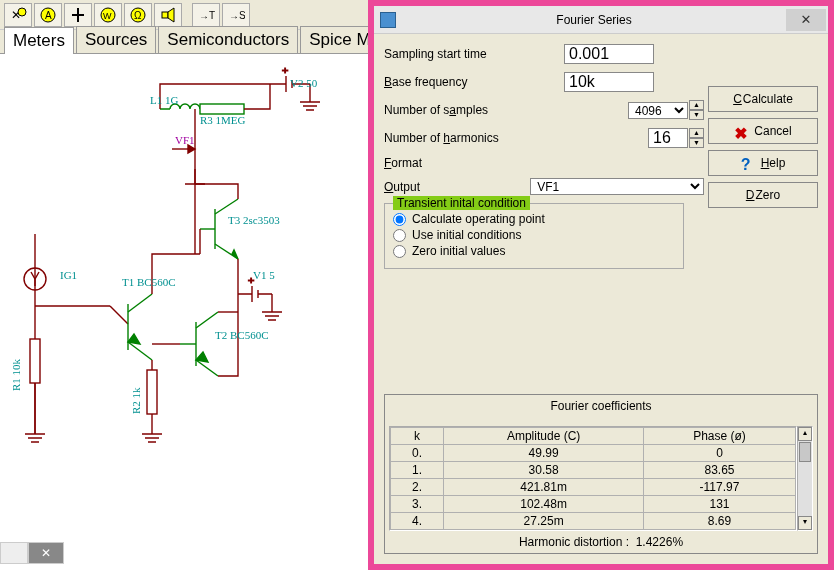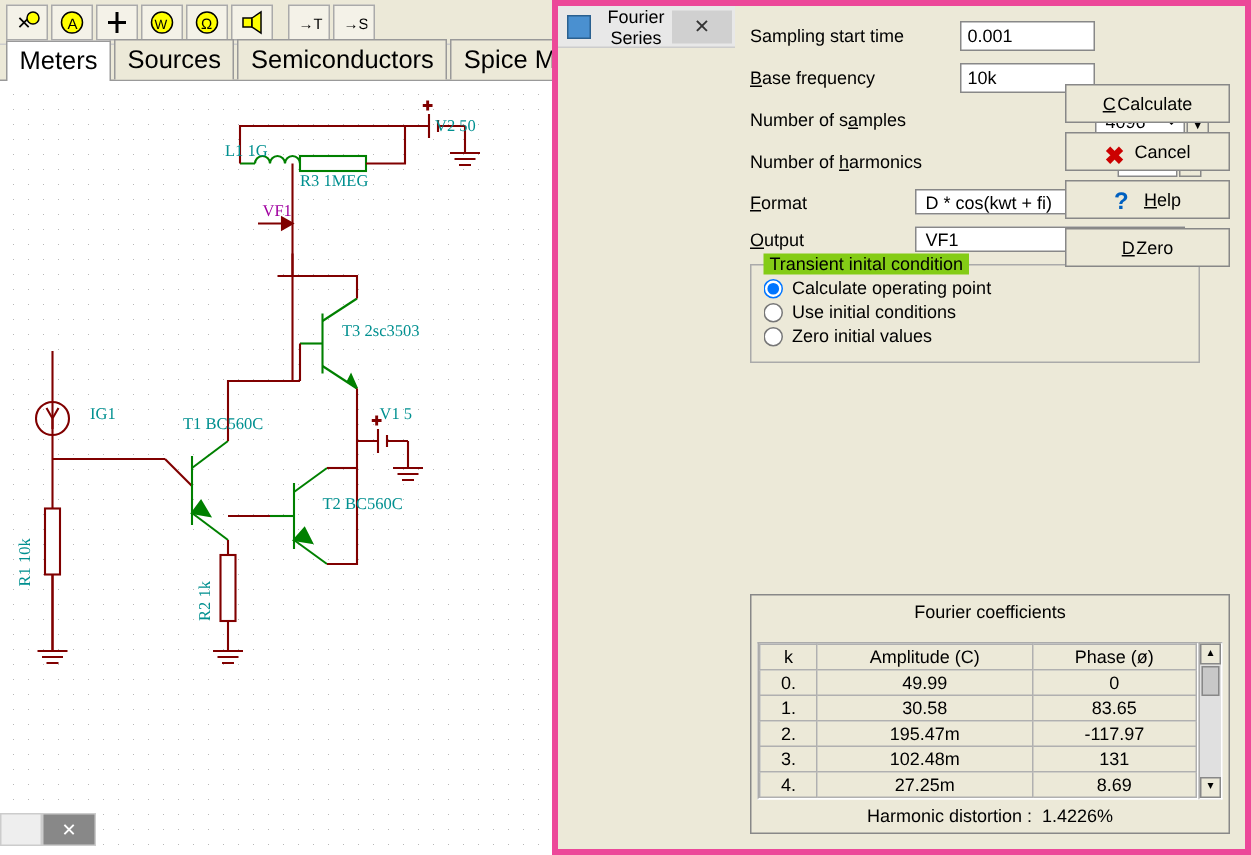--- a/index.html
+++ b/index.html
@@ -17,31 +17,31 @@
 .dot-grid { position: absolute; inset: 0; background-image: radial-gradient(circle, #b8b8b8 0.6px, transparent 0.6px); background-size: 10px 10px; background-position: 4px 4px; }
 .schematic { position: absolute; inset: 0; }
 .schematic svg { width: 100%; height: 100%; }
 .comp-label { font: 11px Tahoma; fill: #009090; }
 .pin-label { font: 11px Tahoma; fill: #a000a0; }
 
 .statusbar { position: absolute; bottom: 0; left: 0; width: 80px; height: 28px; display: flex; }
 .statusbar .cell { width: 28px; height: 22px; border: 1px solid #ccc; background: #eee; }
 .statusbar .cell.close { background: #888; color: #fff; display: flex; align-items: center; justify-content: center; width: 36px; }
 
-.dialog { position: absolute; top: 0; left: 368px; width: 466px; height: 570px; background: #ece9d8; border: 4px solid #ec4899; display: flex; flex-direction: row; }
+.dialog { position: absolute; top: 0; left: 368px; width: 466px; height: 570px; background: #ece9d8; border: 6px solid #ec4899; display: flex; flex-direction: column; }
 .titlebar { height: 28px; background: #e8e8e8; display: flex; align-items: center; padding: 0 6px; border-bottom: 1px solid #ccc; }
 .titlebar .icon { width: 16px; height: 16px; margin-right: 6px; background: #4a90d0; border: 1px solid #2a6090; }
 .titlebar .title { flex: 1; text-align: center; font-size: 12px; }
 .titlebar .closebtn { width: 40px; height: 22px; background: #d0d0d0; color: #333; display: flex; align-items: center; justify-content: center; cursor: pointer; font-size: 13px; margin-right: -4px; }
 
 .dlg-body { flex: 1; padding: 10px; position: relative; }
 .form-rows { width: 320px; }
-.row { display: flex; align-items: center; margin-bottom: 8px; }
+.row { display: flex; align-items: center; margin-bottom: 8px; gap: 40px; }
 .row label { width: 140px; font-size: 12px; }
-.row input[type="text"] { width: 90px; height: 20px; border: 1px solid #888; padding: 0 4px; font-size: 12px; }
+.row input[type="text"] { width: 90px; height: 20px; border: 1px solid #888; padding: 0 4px; font-size: 16px; }
 .row select { height: 17px; border: 1px solid #888; font-size: 12px; padding: 0 2px; background: #fff; }
 .row .spinwrap { display: flex; align-items: center; }
 .row .spinwrap select { width: 60px; }
 .row .spinwrap .spin { display: flex; flex-direction: column; margin-left: 1px; }
 .row .spinwrap .spin span { width: 15px; height: 10px; border: 1px solid #888; background: #ece9d8; font-size: 7px; text-align: center; line-height: 7px; cursor: pointer; }
 .row.widesel select { width: 180px; }
 .grp { border: 1px solid #aaa; padding: 6px 8px 8px; margin-top: 4px; width: 300px; position: relative; }
 .grp .legend { position: absolute; top: -8px; left: 8px; background: #84cc16; padding: 0 4px; font-size: 12px; }
 .radio-row { display: flex; align-items: center; margin: 2px 0; gap: 6px; font-size: 12px; }
 .radio-row input { margin: 0; }
@@ -249,21 +249,20 @@
         <div class="spinwrap" style="margin-left:105px">
           <input type="text" style="width: 40px;" value="16">
           <div class="spin">
               <span>▲</span>
               <span>▼</span>
             </div>
         </div>
       </div>
       <div class="row widesel">
         <label style="width:110px"><span class="ul">F</span>ormat</label>
-        <select><option>D * cos(kwt + fi)</option></select>
       </div>
       <div class="row widesel">
         <label style="width:110px"><span class="ul">O</span>utput</label>
         <select><option>VF1</option></select>
       </div>
       <div class="grp">
         <div class="legend">Transient inital condition</div>
         <div class="radio-row">
             <input type="radio" name="ic" checked="" style="">
             <span>Calculate operating point</span>
@@ -316,21 +315,21 @@
                   <td>49.99</td>
                   <td>0</td>
                 </tr>
                 <tr>
                   <td>1.</td>
                   <td>30.58</td>
                   <td>83.65</td>
                 </tr>
                 <tr>
                   <td>2.</td>
-                  <td>195.47m</td>
+                  <td>421.81m</td>
                   <td>-117.97</td>
                 </tr>
                 <tr>
                   <td>3.</td>
                   <td>102.48m</td>
                   <td>131</td>
                 </tr>
                 <tr>
                   <td>4.</td>
                   <td>27.25m</td>

